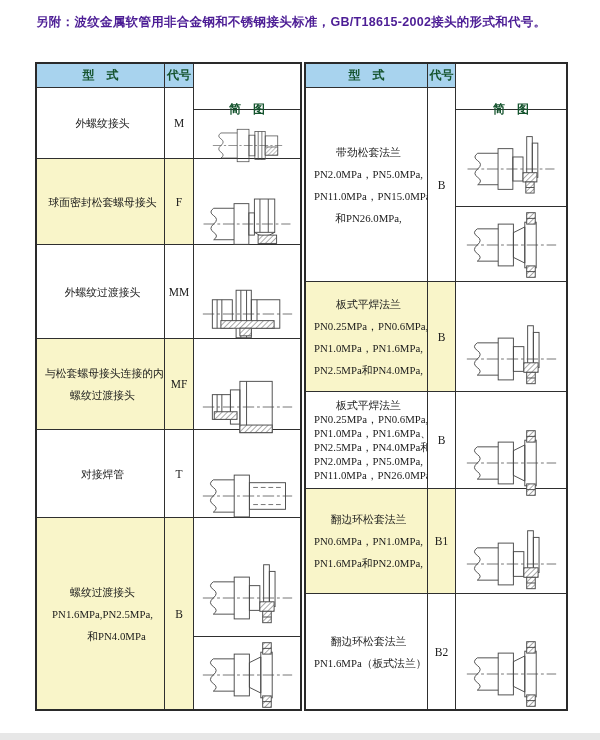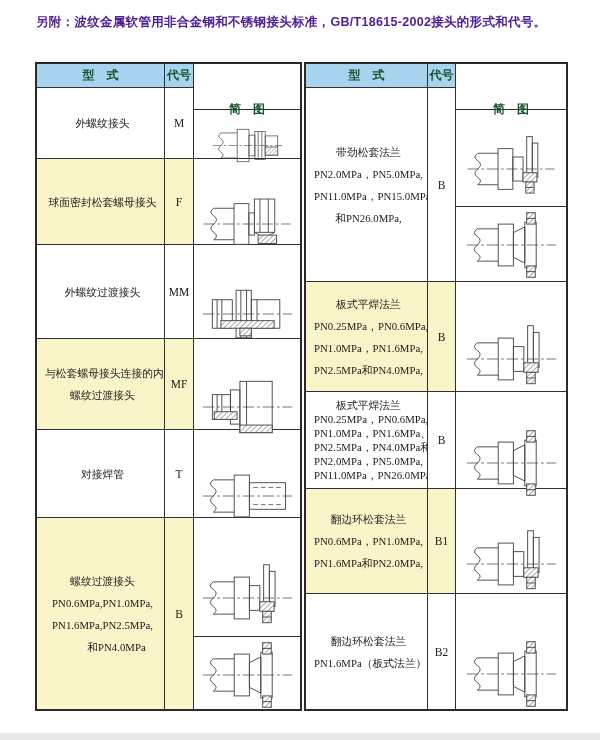--- a/index.html
+++ b/index.html
@@ -158,21 +158,20 @@
           <rect x="36" y="18" width="16" height="44"></rect>
           <rect x="52" y="26" width="38" height="28"></rect>
           <line x1="56" y1="31" x2="86" y2="31" stroke-width="0.8" stroke-dasharray="5 3"></line>
           <line x1="56" y1="49" x2="86" y2="49" stroke-width="0.8" stroke-dasharray="5 3"></line>
           <line x1="3" y1="40" x2="97" y2="40" stroke-width="0.8" stroke-dasharray="12 3 3 3"></line>
         </g>
       </svg>
     </div>
     <div class="c tcell hl nbb">
       <div style="line-height: 22px;">螺纹过渡接头</div>
-      <div style="line-height: 22px;">PN0.6MPa,PN1.0MPa,</div>
       <div style="line-height: 22px;">PN1.6MPa,PN2.5MPa,</div>
       <div style="line-height: 22px; margin-left: 28px;">和PN4.0MPa</div>
     </div>
     <div class="c ccell hl nbb">B</div>
     <div class="c dcell nbr nbb split">
       <div class="dsub" style="height: 92px;">
         <svg class="fit" viewBox="0 0 100 80" width="99" height="76">
           <g fill="none" stroke="#4a4a4a" stroke-width="1">
             <path d="M14,23 q-6,4 0,8 t0,9 t0,9 t0,8"></path>
             <line x1="14" y1="23" x2="36" y2="23"></line>

